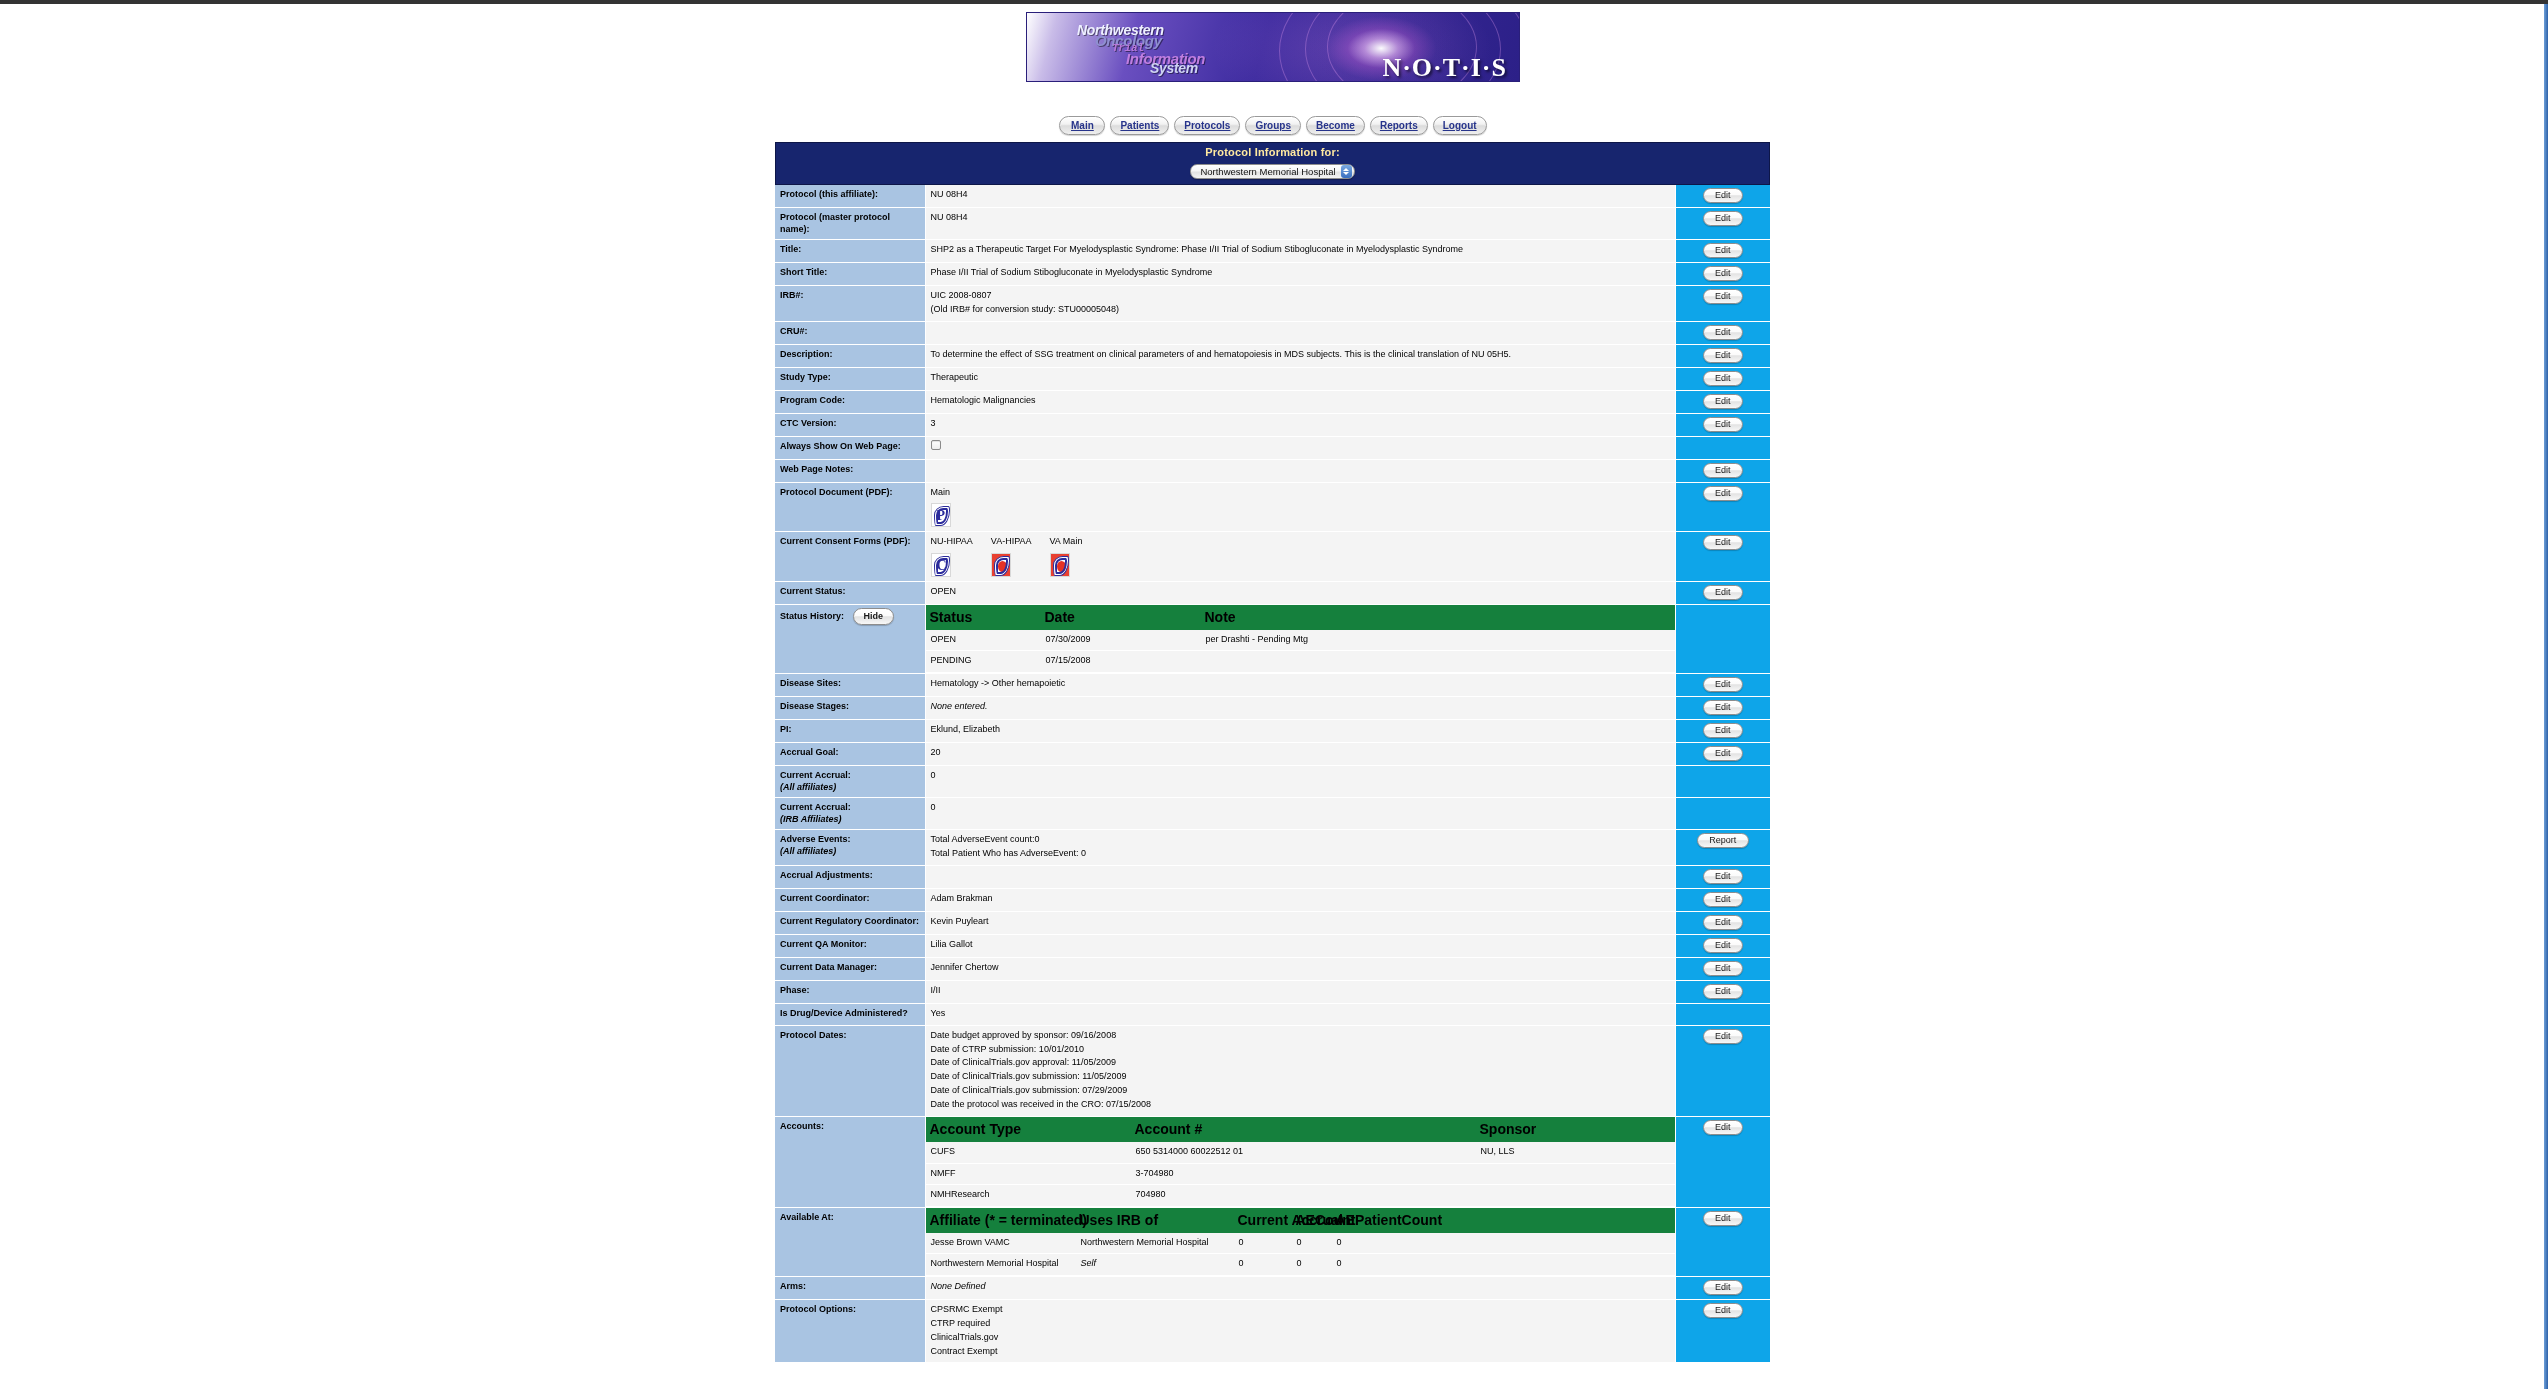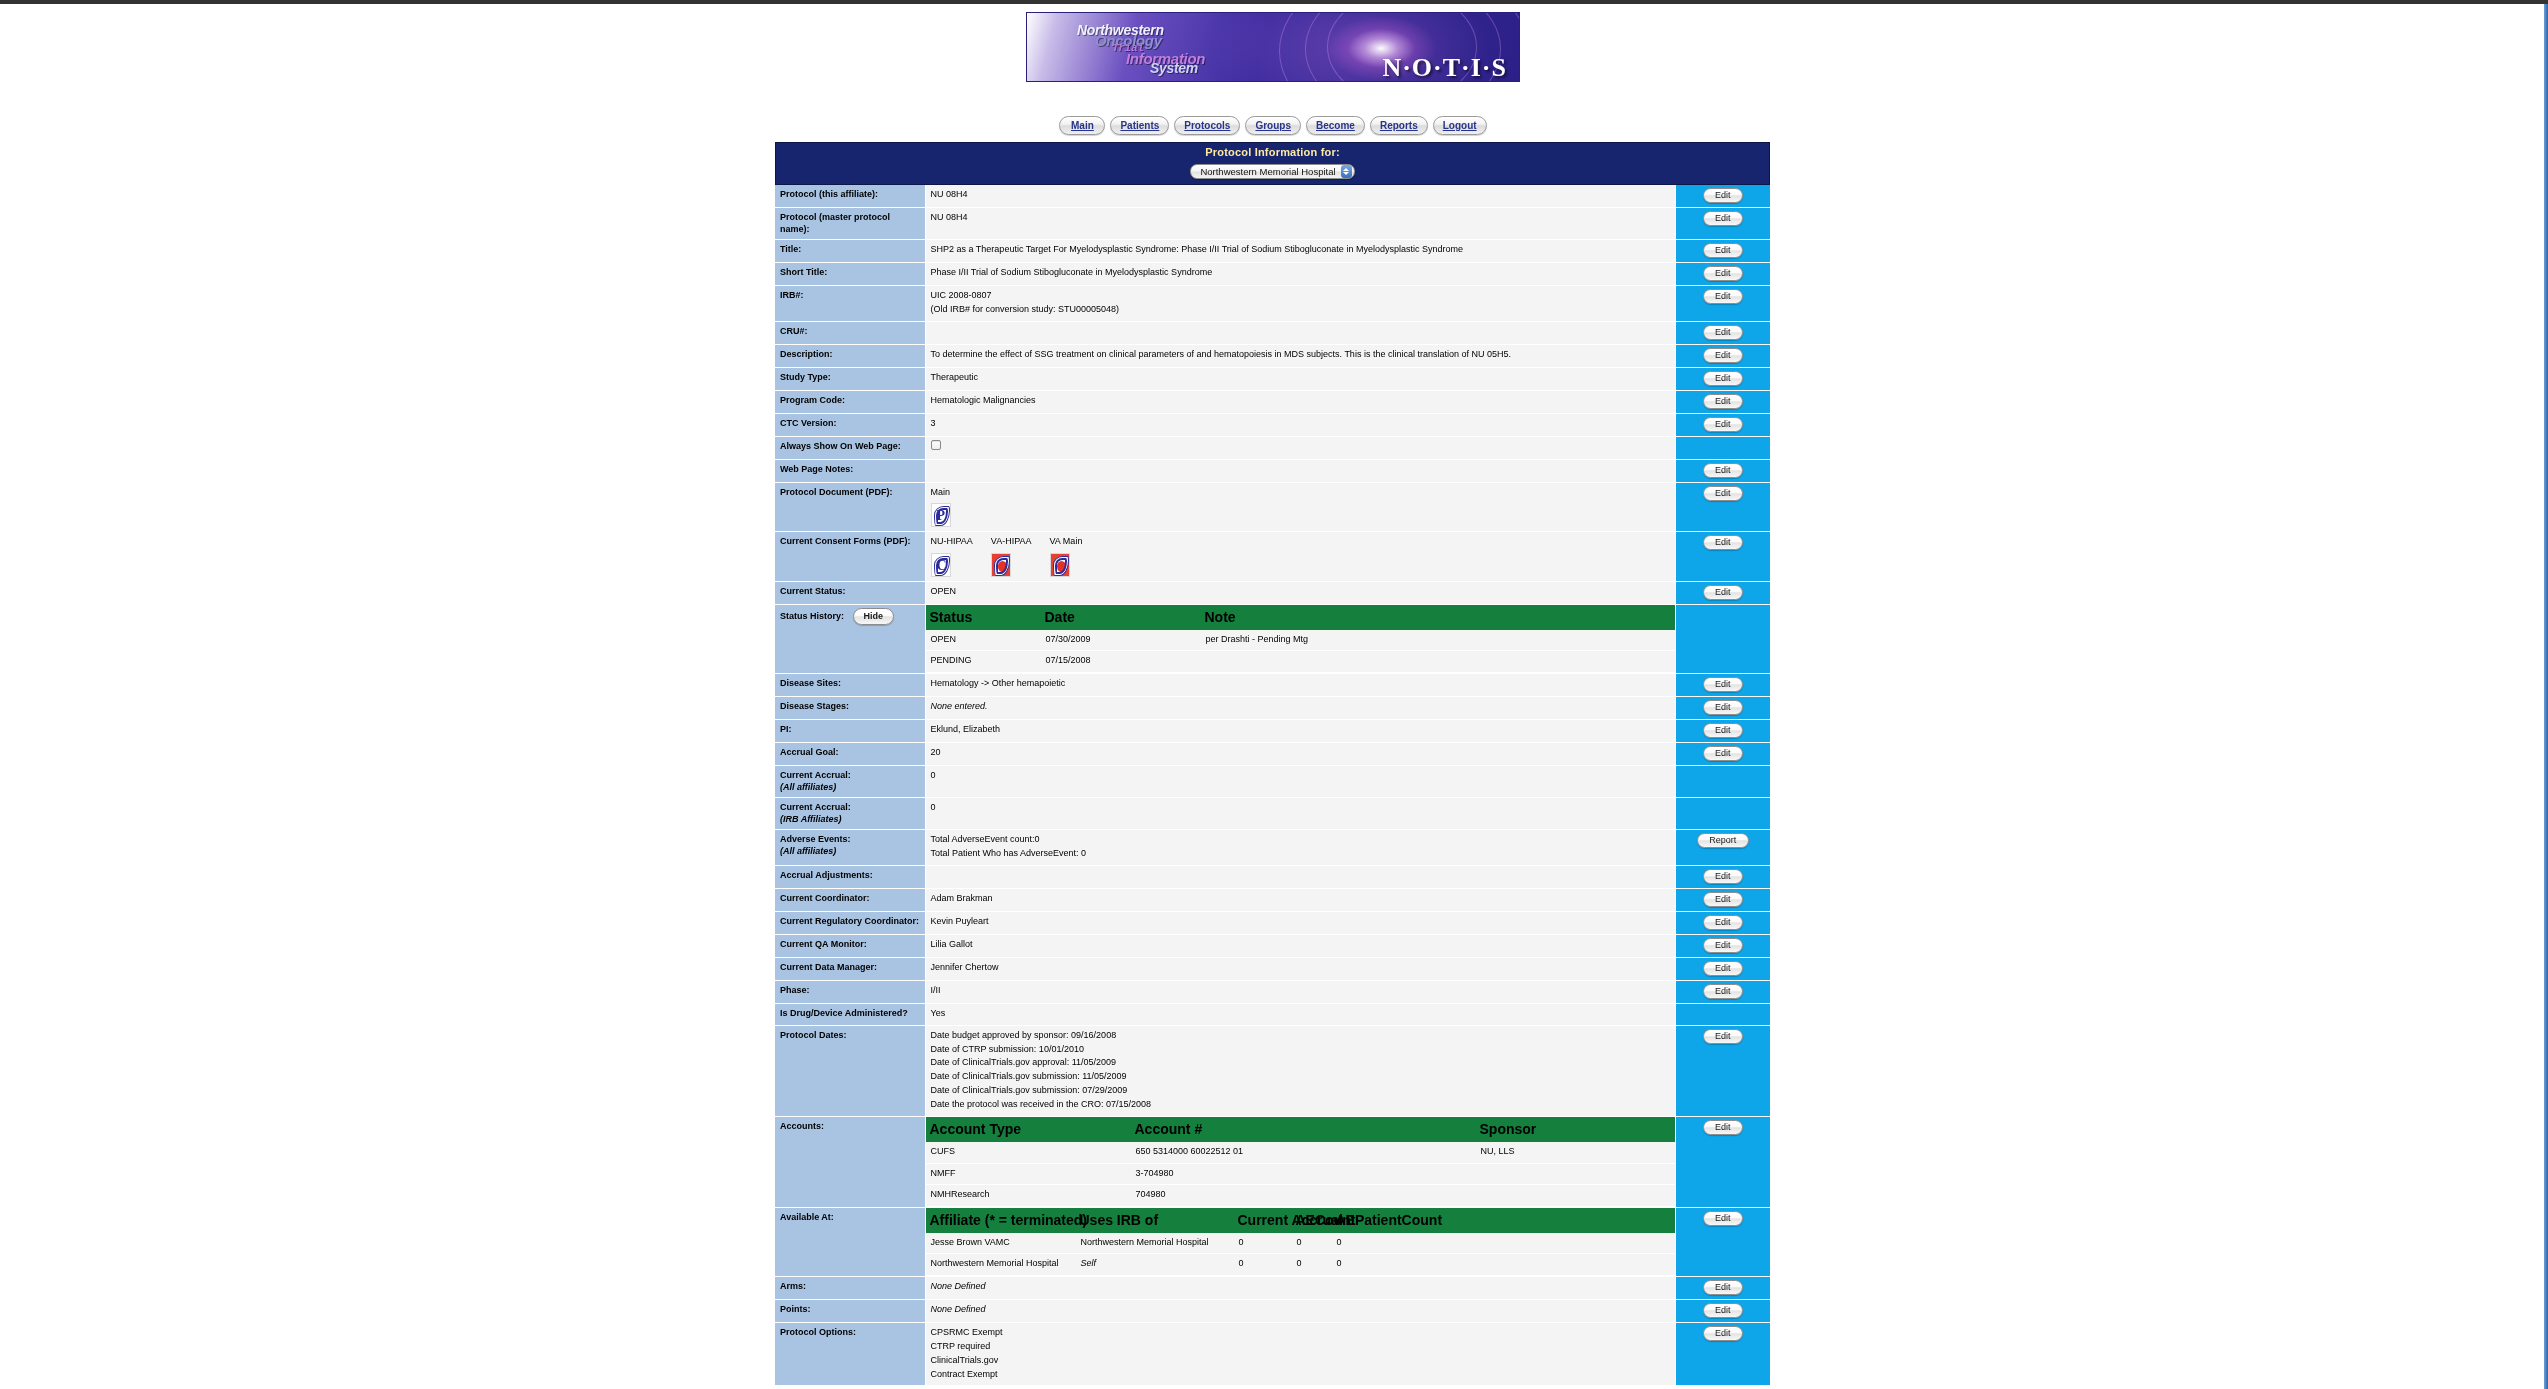--- a/index.html
+++ b/index.html
@@ -687,25 +687,20 @@
         </td>
         <td class="act"><span class="aqua-btn">Edit</span></td>
       </tr>
 
       <tr>
         <td class="lbl">Arms:</td>
         <td class="val italic">None Defined</td>
         <td class="act"><span class="aqua-btn">Edit</span></td>
       </tr>
 
-      <tr>
-        <td class="lbl">Points:</td>
-        <td class="val italic">None Defined</td>
-        <td class="act"><span class="aqua-btn">Edit</span></td>
-      </tr>
 
       <tr>
         <td class="lbl">Protocol Options:</td>
         <td class="val">
           <div class="lines">
             <div>CPSRMC Exempt</div>
             <div>CTRP required</div>
             <div>ClinicalTrials.gov</div>
             <div>Contract Exempt</div>
           </div>

